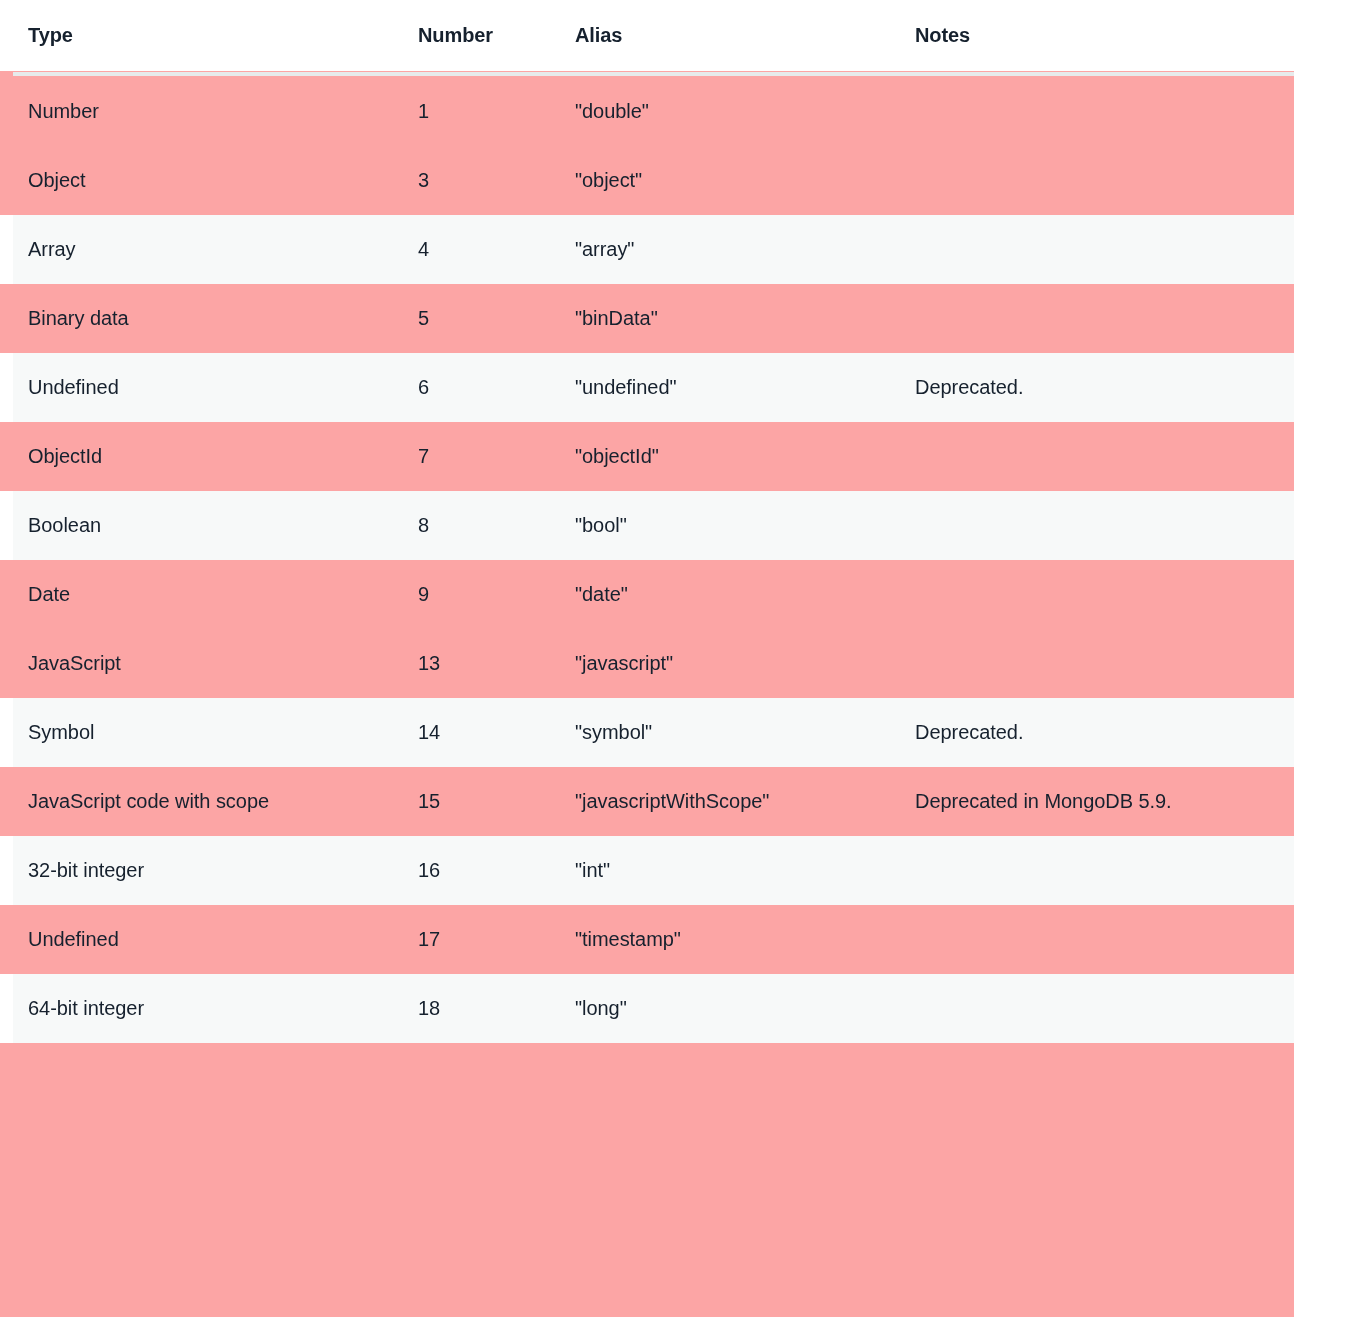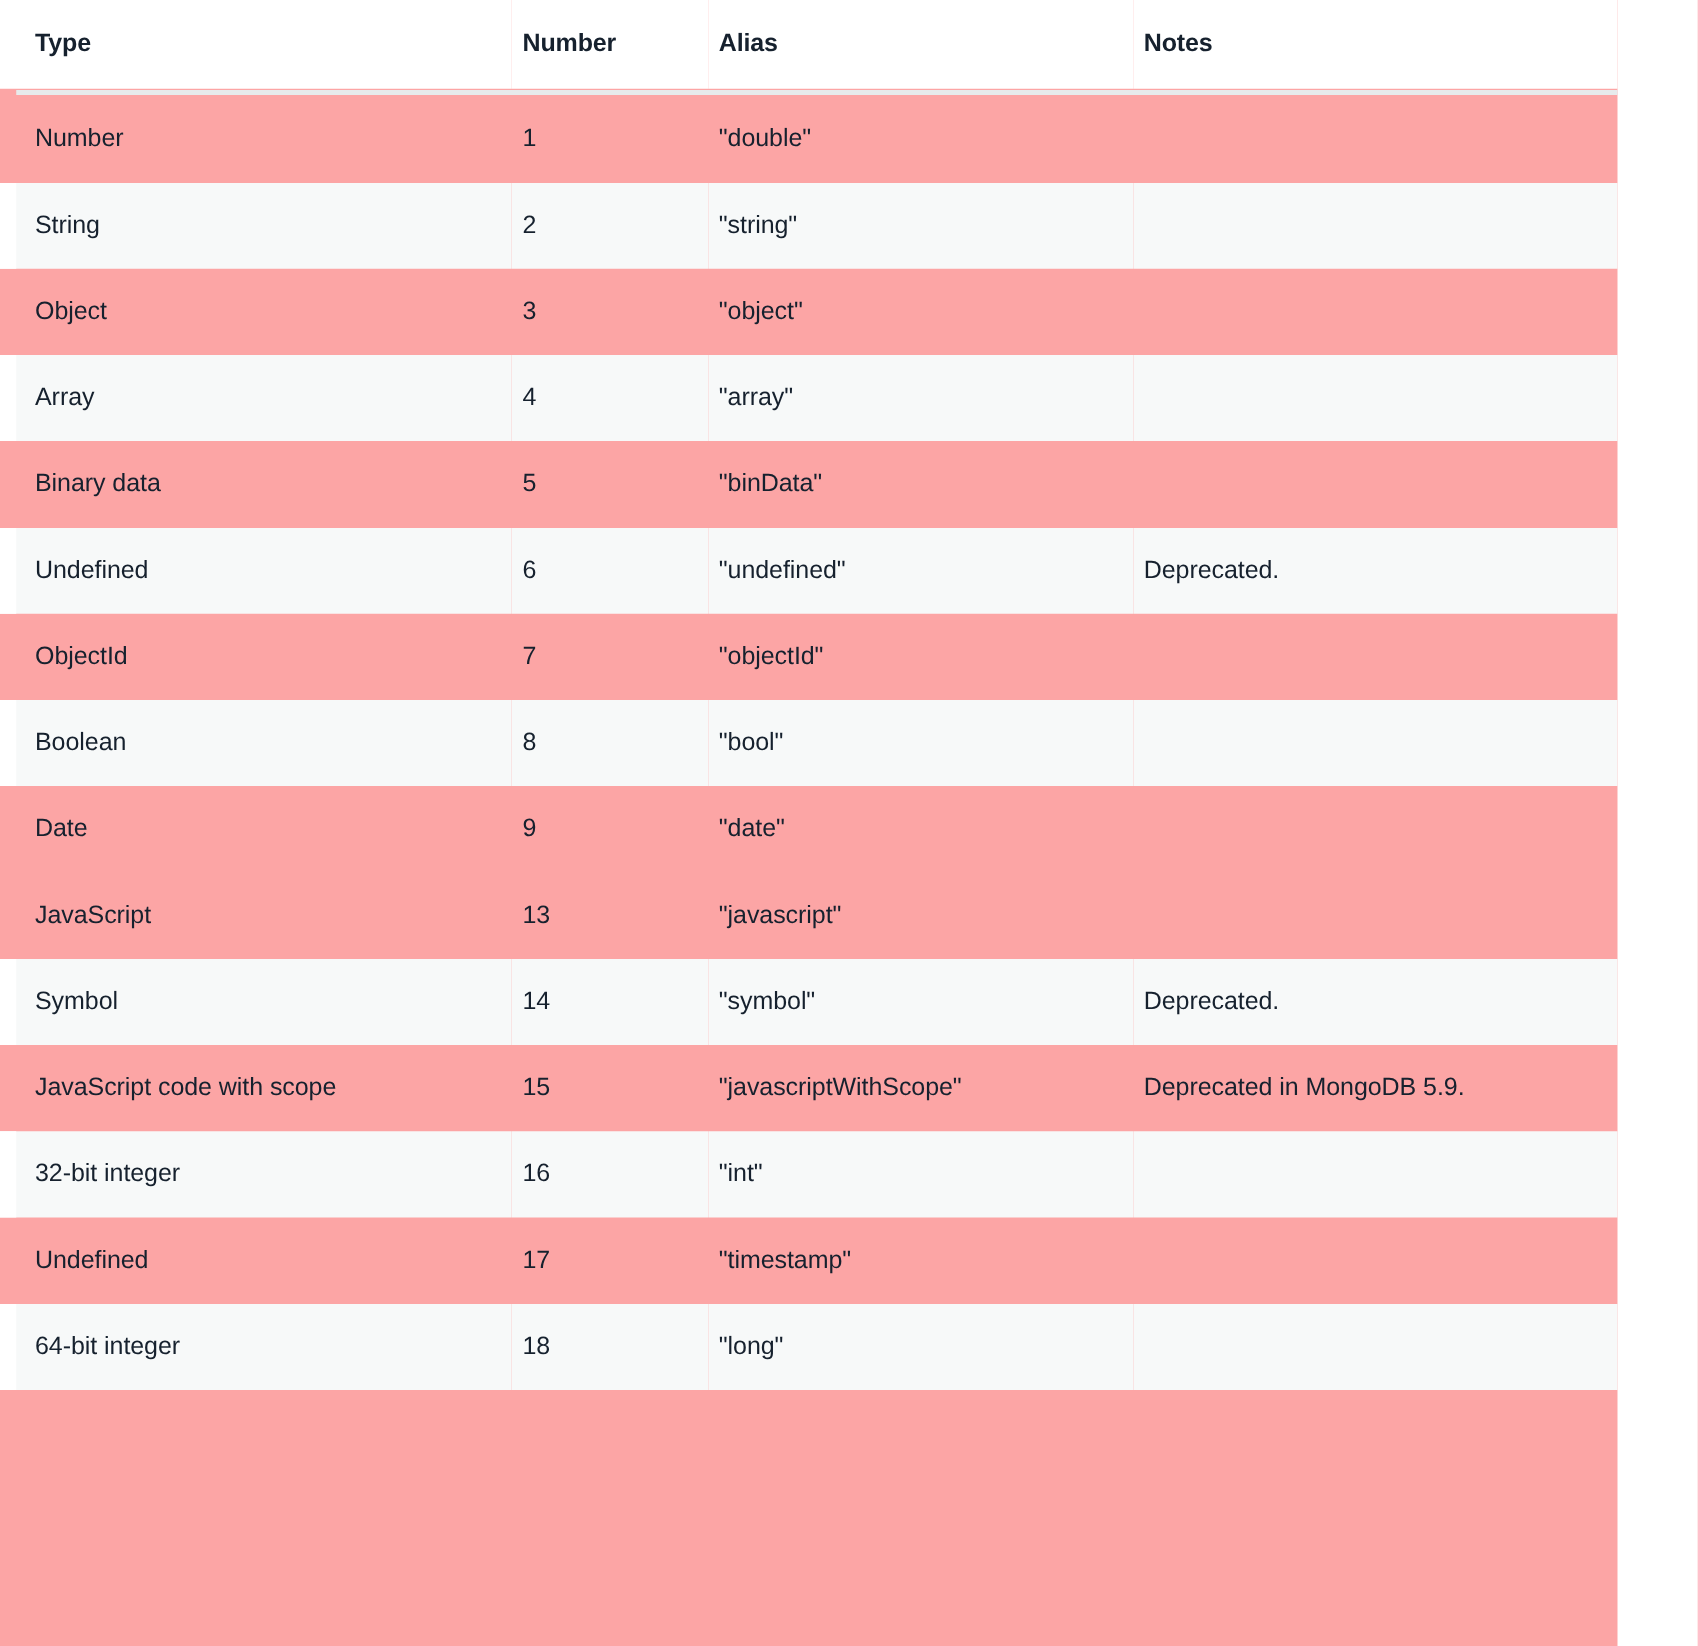--- a/index.html
+++ b/index.html
@@ -111,26 +111,20 @@
         </td>
       </tr>
     </thead>
     <tbody id="table-body">
         <tr class="data-row">
           <td class="cell-type">Number</td>
           <td class="cell-number">1</td>
           <td class="cell-alias">"double"</td>
           <td class="cell-notes"></td>
         </tr>
-        <tr class="data-row shaded">
-          <td class="cell-type">String</td>
-          <td class="cell-number">2</td>
-          <td class="cell-alias">"string"</td>
-          <td class="cell-notes"></td>
-        </tr>
         <tr class="data-row">
           <td class="cell-type">Object</td>
           <td class="cell-number">3</td>
           <td class="cell-alias">"object"</td>
           <td class="cell-notes"></td>
         </tr>
         <tr class="data-row shaded">
           <td class="cell-type">Array</td>
           <td class="cell-number">4</td>
           <td class="cell-alias">"array"</td>

